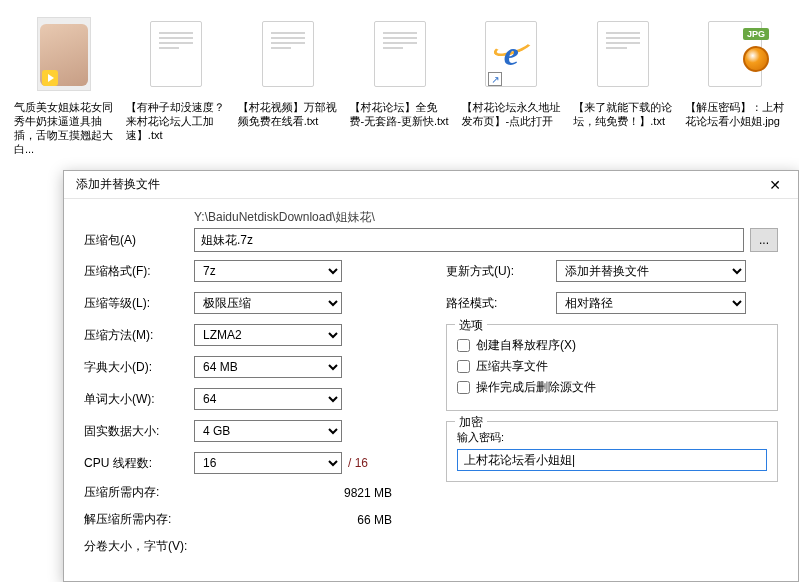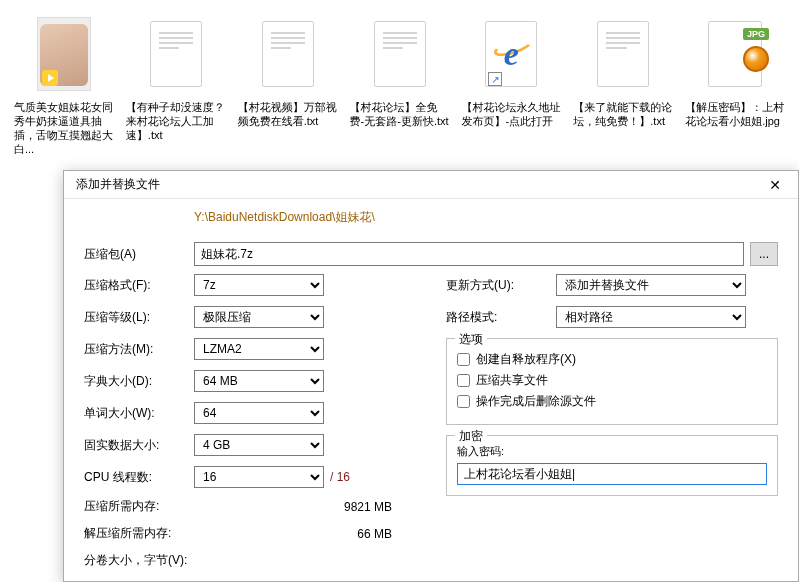--- a/index.html
+++ b/index.html
@@ -23,27 +23,27 @@
 .thumb .play{position:absolute;left:4px;bottom:4px;width:16px;height:16px;background:#ffcf33;border-radius:3px;display:flex;align-items:center;justify-content:center;}
 .thumb .play::after{content:"";border-left:6px solid #fff;border-top:4px solid transparent;border-bottom:4px solid transparent;margin-left:2px;}
 
 .dialog { position:absolute; left:63px; top:170px; width:736px; height:412px; background:#fff; border:1px solid #aaa; box-shadow:0 3px 14px rgba(0,0,0,.25);}
 .titlebar{height:28px;display:flex;align-items:center;justify-content:space-between;padding:0 6px 0 12px;border-bottom:1px solid #e5e5e5;}
 .titlebar .title{font-size:12px;}
 .closebtn{width:34px;height:22px;display:flex;align-items:center;justify-content:center;font-size:14px;}
 .dlg-body{padding:10px 20px 0 20px;}
 .row{display:flex;align-items:center;margin-bottom:8px;}
 .lbl{width:110px;font-size:12px;flex-shrink:0;}
-.pathlbl{font-size:12px;color:#a16207;margin-left:110px;margin-bottom:16px;}
+.pathlbl{font-size:12px;color:#404040;margin-left:110px;margin-bottom:2px;}
 .wideinput{flex:1;height:24px;border:1px solid #7a7a7a;padding:0 6px;font-size:12px;background:#fff;}
 .browse{width:28px;height:24px;border:1px solid #adadad;background:#e1e1e1;margin-left:6px;display:flex;align-items:center;justify-content:center;font-size:12px;}
 .cols{display:flex;gap:30px;margin-top:6px;}
 .col{flex:1;}
 .col .row{margin-bottom:10px;}
-.sel{width:130px;height:22px;border:1px solid #7a7a7a;background:#fff;font-size:12px;padding:0 4px;}
+.sel{width:148px;height:22px;border:1px solid #7a7a7a;background:#fff;font-size:12px;padding:0 4px;}
 .sel-wide{width:190px;}
 .aux{font-size:12px;margin-left:6px;color:#7f1d1d;}
 .valr{flex:1;text-align:right;font-size:12px;padding-right:24px;}
 .group{border:1px solid #c0c0c0;padding:8px 10px 10px 10px;margin-bottom:10px;position:relative;}
 .group-title{position:absolute;top:-8px;left:8px;background:#fff;padding:0 4px;font-size:12px;}
 .chk{display:flex;align-items:center;gap:6px;margin:4px 0;font-size:12px;}
 .chk input{width:13px;height:13px;}
 .pw-lbl{font-size:11px;margin-bottom:4px;}
 .pw-input{width:100%;height:22px;border:1px solid #2b7de1;padding:0 6px;font-size:12px;}
 </style>

